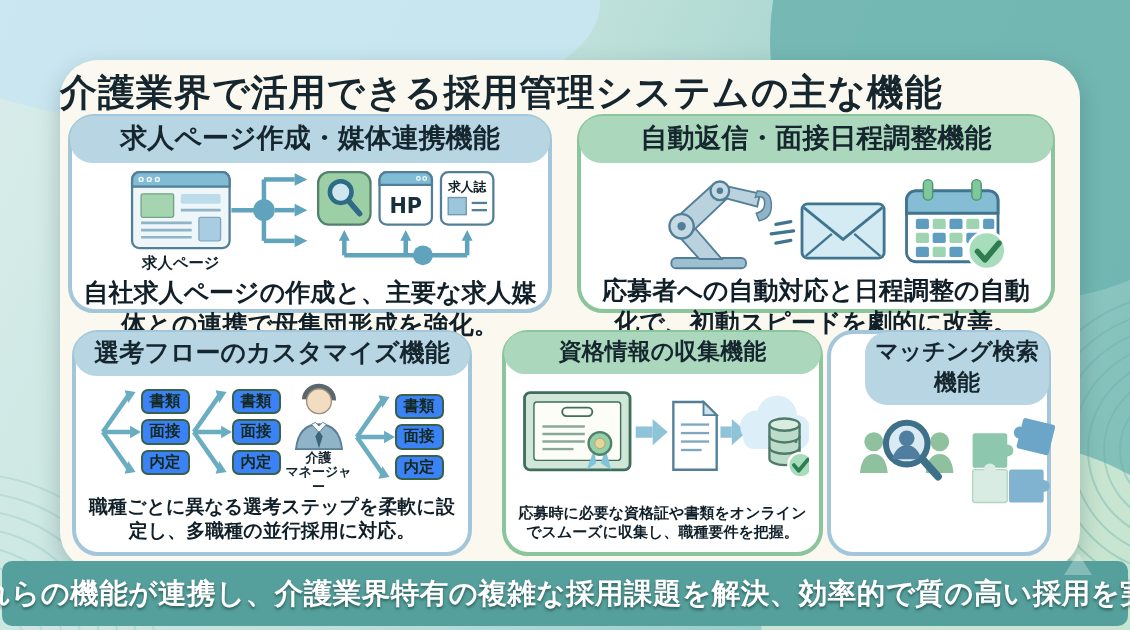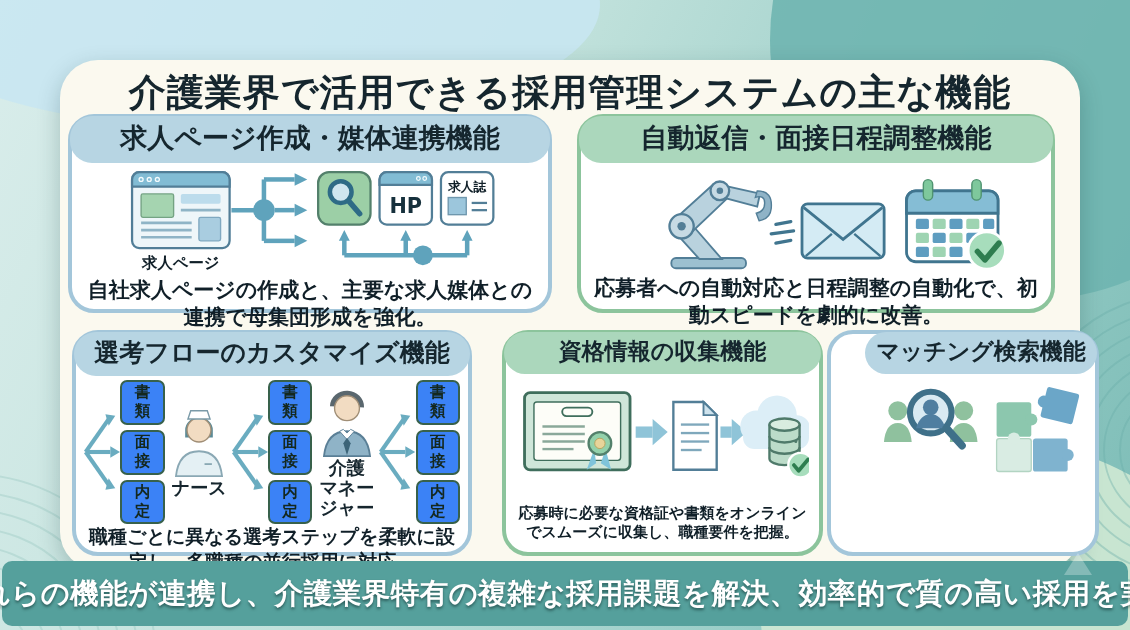--- a/index.html
+++ b/index.html
@@ -23,21 +23,21 @@
     border-bottom:22px solid rgba(255,255,255,.28);
   }
   
   .panel{
     position:absolute;left:60px;top:60px;width:1020px;height:510px;
     background:#fbf9ef;border-radius:38px;box-shadow:0 8px 22px rgba(20,60,60,.25);
     z-index:1;
   }
   .page-title{
     position:absolute;left:60px;top:68px;width:1020px;z-index:2;
-    text-align:center;font-size:37px;font-weight:bold;letter-spacing:1px;color:#15262e;
+    text-align:left;font-size:37px;font-weight:bold;letter-spacing:1px;color:#15262e;
   }
   
   .card{
     position:absolute;z-index:2;background:#ffffff;border-radius:26px;
     display:flex;flex-direction:column;box-sizing:border-box;
   }
   .card-blue{border:4px solid #a3c6da;}
   .card-green{border:4px solid #8cc49c;gap:7px;}
   .card-header{
     border-radius:22px;margin:-2px;text-align:center;font-weight:bold;color:#15262e;
@@ -46,33 +46,33 @@
   .card-blue .card-header{background:#b7d5e3;}
   .card-green .card-header{background:#abd7bc;}
   .hdr-lg{font-size:27px;}
   .hdr-md{font-size:25px;}
   .hdr-sm{font-size:23px;}
   .card-body{flex:1 1 auto;display:flex;flex-direction:column;align-items:center;justify-content:space-between;padding:4px 8px 8px;}
   .diagram{display:block;}
   .card-desc{
     text-align:center;font-weight:bold;color:#101f28;line-height:1.28;margin:0 2px 2px;
   }
-  .desc-lg{font-size:21px;font-family:Liberation Serif, serif;}
+  .desc-lg{font-size:25px;font-family:Liberation Serif, serif;}
   .desc-md{font-size:19px;}
   .desc-sm{font-size:15px;}
   #card-job-page{left:68px;top:114px;width:484px;height:199px;}
   #card-auto-reply{left:577px;top:114px;width:478px;height:199px;}
   #card-flow{left:72px;top:330px;width:400px;height:226px;}
   #card-qualification{left:502px;top:330px;width:321px;height:226px;}
-  #card-matching{left:827px;top:330px;width:272px;height:226px;padding-left:36px;}
+  #card-matching{left:827px;top:330px;width:224px;height:226px;padding-left:36px;}
   
   .roles-row{display:flex;align-items:flex-start;justify-content:center;gap:2px;width:100%;margin-top:2px;}
   .role-group{display:flex;align-items:center;}
   .role-figure{display:flex;flex-direction:column;align-items:center;width:72px;}
-  .role-label{font-size:18px;font-weight:bold;text-align:center;white-space:pre-line;line-height:1.1;margin-top:1px;}
+  .role-label{font-size:13px;font-weight:bold;text-align:center;white-space:pre-line;line-height:1.1;margin-top:1px;}
   .badge-col{display:flex;flex-direction:column;gap:5px;}
   .badge{
     background:#3b82f6;border:2px solid #38614b;border-radius:7px;
     font-size:15.5px;font-weight:bold;color:#14281e;padding:1px 7px;text-align:center;line-height:1.25;
   }
   
   .banner{
     position:absolute;left:2px;right:2px;top:561px;height:65px;z-index:3;
     background:#55a09c;border-radius:10px;
     display:flex;align-items:center;justify-content:center;
@@ -249,30 +249,20 @@
           </g>
         </svg>
         <div class="badge-col">
           <div class="badge">書類</div>
           <div class="badge">面接</div>
           <div class="badge">内定</div>
         </div>
       </div>
 
       <div class="role-group">
-        <div class="role-figure">
-          <svg width="60" height="70" viewBox="0 0 64 76">
-            <path d="M17 25 a15 14 0 0 1 30 0 l0 8 l-5 0 l0 -6 l-20 0 l0 6 l-5 0 z" fill="#5b8a96"></path>
-            <circle cx="32" cy="25" r="13" fill="#f2dcc2" stroke="#a08e76" stroke-width="1.5"></circle>
-            <polygon points="20,13 44,13 41,4 23,4" fill="#ffffff" stroke="#7a9aa8" stroke-width="1.5"></polygon>
-            <path d="M7 75 q3 -27 25 -27 q22 0 25 27 z" fill="#e4f0f4" stroke="#8aa8b4" stroke-width="2"></path>
-            <line x1="38" y1="62" x2="46" y2="62" stroke="#8aa8b4" stroke-width="2"></line>
-          </svg>
-          <div class="role-label">ナース</div>
-        </div>
         <svg width="40" height="104" viewBox="0 0 44 112">
           <g stroke="#6aacc0" stroke-width="5" fill="#6aacc0">
             <line x1="2" y1="56" x2="30" y2="16"></line>
               <polygon points="26,10 38,12 30,24" stroke="none"></polygon>
             <line x1="2" y1="56" x2="32" y2="56"></line>
               <polygon points="32,49 44,56 32,63" stroke="none"></polygon>
             <line x1="2" y1="56" x2="30" y2="96"></line>
               <polygon points="30,88 38,100 26,102" stroke="none"></polygon>
           </g>
         </svg>

